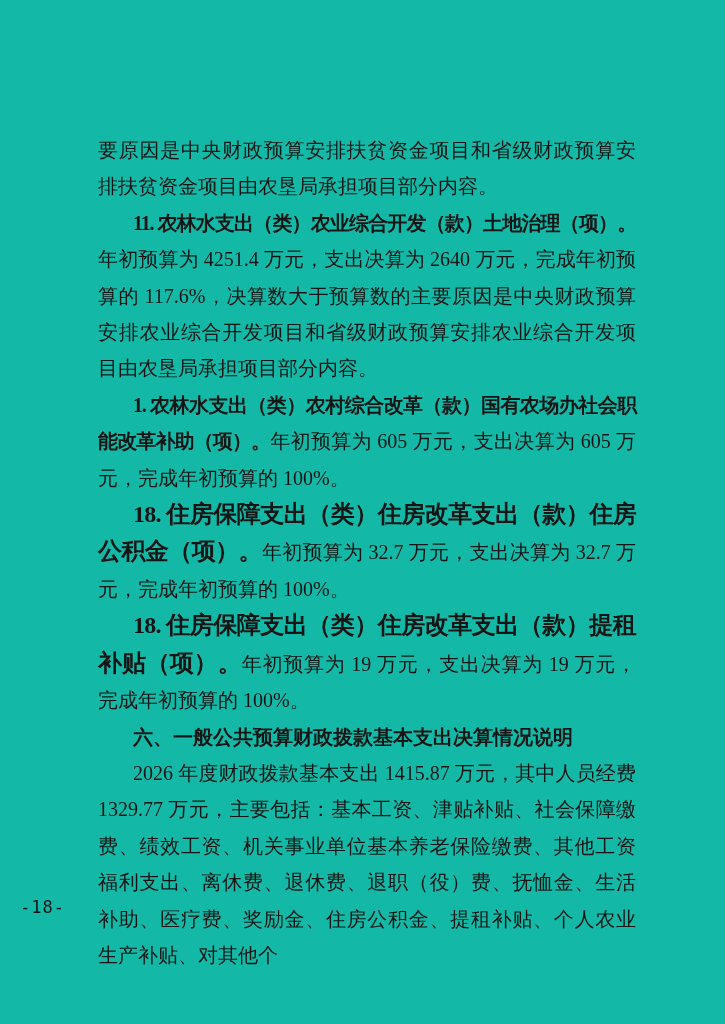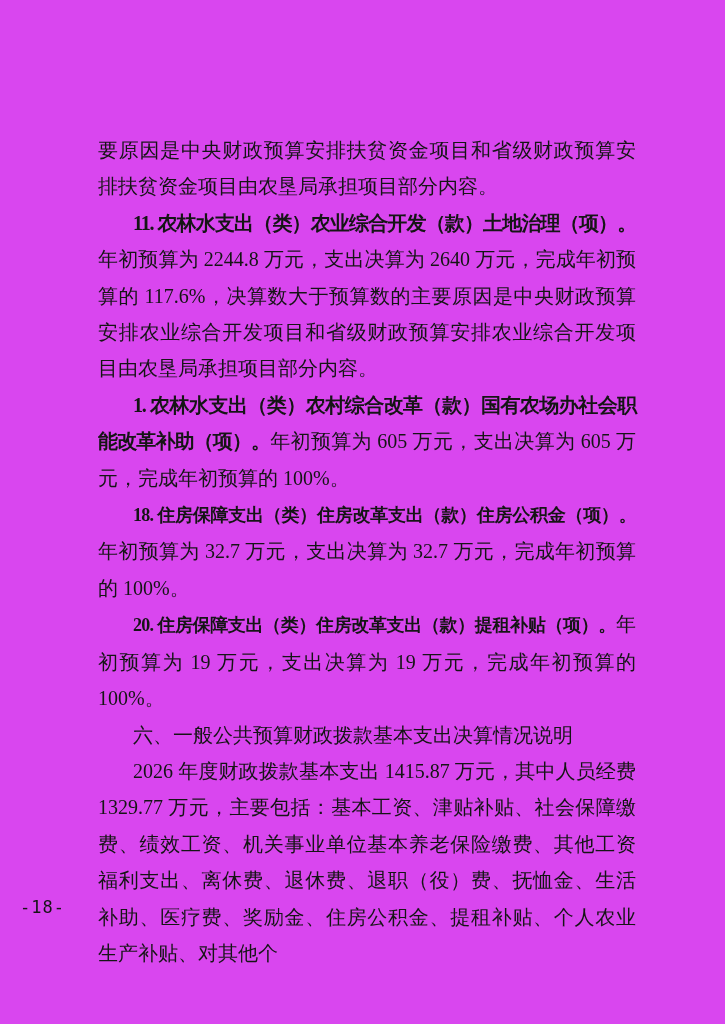--- a/index.html
+++ b/index.html
@@ -4,21 +4,21 @@
 <style>
   html, body {
     margin: 0;
     padding: 0;
     background: #ffffff;
   }
   .page {
     position: relative;
     width: 725px;
     height: 1024px;
-    background: #d946ef;
+    background: #14b8a6;
     color: #151515;
     font-family: "Liberation Serif", "DejaVu Serif", serif;
     overflow: hidden;
   }
   .content {
     position: absolute;
     left: 98px;
     top: 132px;
     width: 538px;
     font-size: 20px;
@@ -34,26 +34,26 @@
   .content p.no-indent {
     text-indent: 0;
   }
   .sec-head {
     font-weight: bold;
   }
   .sec-head.wide {
     letter-spacing: -1.2px;
   }
   .sec-head.tight {
-    font-size: 18px;
+    font-size: 24px;
     letter-spacing: -0.8px;
   }
   .heading-sans {
     font-family: "Liberation Sans", "DejaVu Sans", sans-serif;
-    font-weight: normal;
+    font-weight: bold;
     text-align: left;
   }
   .page-number {
     position: absolute;
     top: 894px;
     left: 0;
     width: 100%;
     text-align: left;
     font-size: 17px;
     line-height: 26px;
@@ -64,27 +64,27 @@
   }
 </style>
 </head>
 <body>
 
 <div class="page">
   <div class="content">
 
     <p class="no-indent">要原因是中央财政预算安排扶贫资金项目和省级财政预算安排扶贫资金项目由农垦局承担项目部分内容。</p>
 
-    <p><span class="sec-head wide">11. 农林水支出（类）农业综合开发（款）土地治理（项）。</span><span>年初预算为 2244.8 万元，支出决算为 2640 万元，完成年初预算的 117.6%，决算数大于预算数的主要原因是中央财政预算安排农业综合开发项目和省级财政预算安排农业综合开发项目由农垦局承担项目部分内容。</span></p>
+    <p><span class="sec-head wide">11. 农林水支出（类）农业综合开发（款）土地治理（项）。</span><span>年初预算为 4251.4 万元，支出决算为 2640 万元，完成年初预算的 117.6%，决算数大于预算数的主要原因是中央财政预算安排农业综合开发项目和省级财政预算安排农业综合开发项目由农垦局承担项目部分内容。</span></p>
 
     <p><span class="sec-head wide">1. 农林水支出（类）农村综合改革（款）国有农场办社会职能改革补助（项）。</span><span>年初预算为 605 万元，支出决算为 605 万元，完成年初预算的 100%。</span></p>
 
     <p><span class="sec-head tight">18. 住房保障支出（类）住房改革支出（款）住房公积金（项）。</span><span>年初预算为 32.7 万元，支出决算为 32.7 万元，完成年初预算的 100%。</span></p>
 
-    <p><span class="sec-head tight">20. 住房保障支出（类）住房改革支出（款）提租补贴（项）。</span><span>年初预算为 19 万元，支出决算为 19 万元，完成年初预算的 100%。</span></p>
+    <p><span class="sec-head tight">18. 住房保障支出（类）住房改革支出（款）提租补贴（项）。</span><span>年初预算为 19 万元，支出决算为 19 万元，完成年初预算的 100%。</span></p>
 
     <p class="heading-sans">六、一般公共预算财政拨款基本支出决算情况说明</p>
 
     <p>2026 年度财政拨款基本支出 1415.87 万元，其中人员经费 1329.77 万元，主要包括：基本工资、津贴补贴、社会保障缴费、绩效工资、机关事业单位基本养老保险缴费、其他工资福利支出、离休费、退休费、退职（役）费、抚恤金、生活补助、医疗费、奖励金、住房公积金、提租补贴、个人农业生产补贴、对其他个</p>
 
   </div>
 
   <div class="page-number">-18-</div>
 </div>
 

